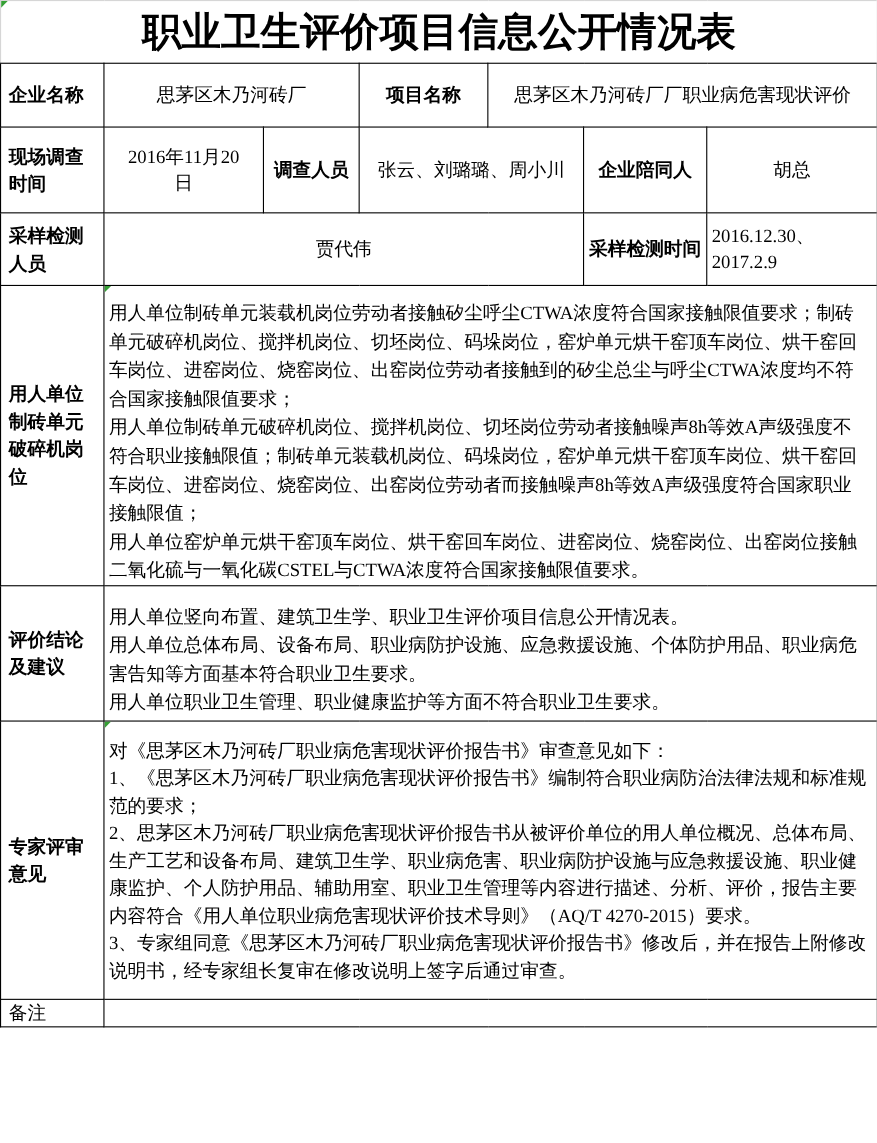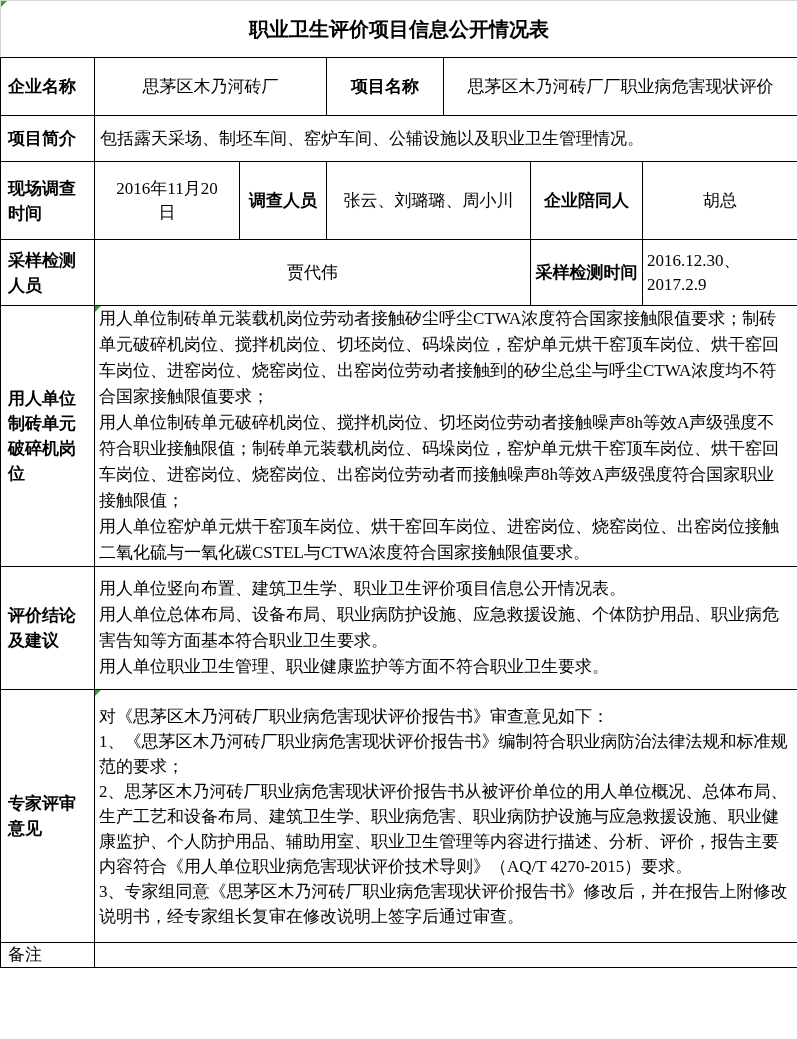--- a/index.html
+++ b/index.html
@@ -24,21 +24,21 @@
     overflow: hidden;
     word-break: break-word;
   }
 
   
   td.title-cell {
     border: 1px solid #d6d6d6;
     border-bottom: 1px solid #000;
     text-align: center;
     font-weight: bold;
-    font-size: 20px;
+    font-size: 36px;
     position: relative;
   }
 
   
   .lbl {
     font-weight: bold;
     text-align: left;
     padding: 0 12px 0 7px;
     line-height: 25px;
   }
@@ -54,21 +54,21 @@
   
   .ctr { text-align: center; padding: 0 16px; }
 
   
   .left    { text-align: left; padding: 0 6px 0 5px; }
   .left-sm { text-align: left; padding: 0 3px 0 4px; }
 
   
   .content { text-align: left; padding: 0 6px 0 4px; position: relative; }
   .para { white-space: pre-line; }
-  .lh26 .para { line-height: 26px; }
+  .lh26 .para { line-height: 26px; margin-top: 12px; }
   .lh25 .para { line-height: 25px; }
 
   
   tr.r-title { height: 57px; }
   tr.r1 { height: 58px; }
   tr.r2 { height: 70px; }
   tr.r3 { height: 46px; }
   tr.r4 { height: 78px; }
   tr.r5 { height: 66px; }
   tr.r6 { height: 260px; }
@@ -109,24 +109,20 @@
     </tr>
 
     <tr class="r1">
       <td class="lbl">企业名称</td>
       <td colspan="2" class="ctr">思茅区木乃河砖厂</td>
       <td class="hdr">项目名称</td>
       <td colspan="3" class="ctr">思茅区木乃河砖厂厂职业病危害现状评价</td>
     </tr>
 
 
-    <tr class="r3">
-      <td class="lbl">项目简介</td>
-      <td colspan="6" class="left">包括露天采场、制坯车间、窑炉车间、公辅设施以及职业卫生管理情况。</td>
-    </tr>
 
     <tr class="r4">
       <td class="lbl">现场调查时间</td>
       <td class="ctr">2016年11月20日</td>
       <td class="hdr">调查人员</td>
       <td colspan="2" class="ctr">张云、刘璐璐、周小川</td>
       <td class="hdr">企业陪同人</td>
       <td class="ctr">胡总</td>
     </tr>
 

